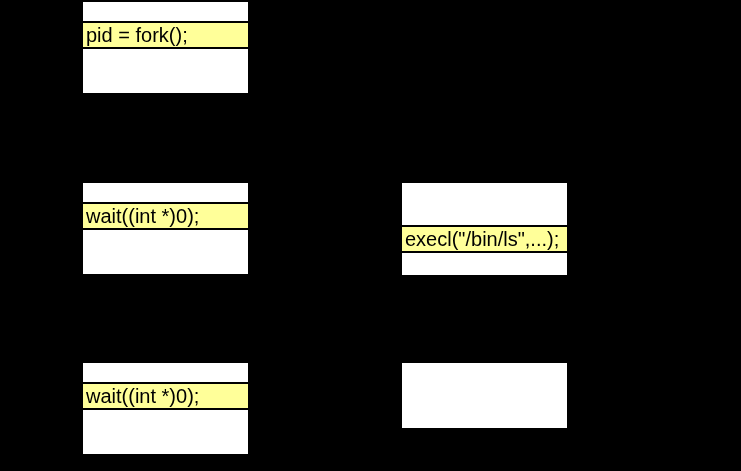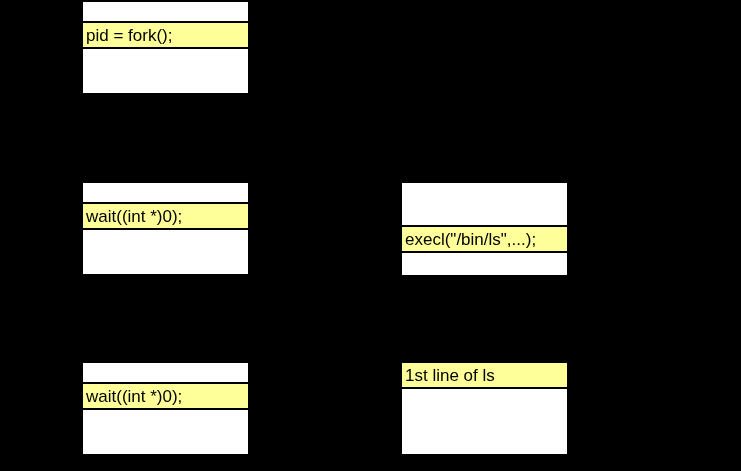--- a/index.html
+++ b/index.html
@@ -35,21 +35,21 @@
     border-top-width: 2px;
     border-bottom-width: 2px;
   }
 
   .cell {
     box-sizing: border-box;
     width: 100%;
     background: #ffffff;
     border-bottom: 2px solid #000000;
     color: #000000;
-    font-size: 17px;
+    font-size: 20px;
     line-height: 1;
     display: flex;
     align-items: center;
     padding: 0 2px 0 3px;
     white-space: nowrap;
     overflow: hidden;
   }
 
   .cell:last-child {
     border-bottom: none;
@@ -106,17 +106,16 @@
     <div class="cell blank cell-c"></div>
   </div>
 
   <div class="proc-box box-p2" style="left:81px; top:361px; width:169px; height:99px;">
     <div class="cell blank cell-a"></div>
     <div class="cell highlight cell-b">wait((int *)0);</div>
     <div class="cell blank cell-c"></div>
   </div>
 
   <div class="proc-box box-c2" style="left:400px; top:361px; width:169px; height:99px;">
-    <div class="cell highlight cell-a">1st line of ls</div>
     <div class="cell blank cell-b"></div>
   </div>
 
 </div>
 
 </body></html>

